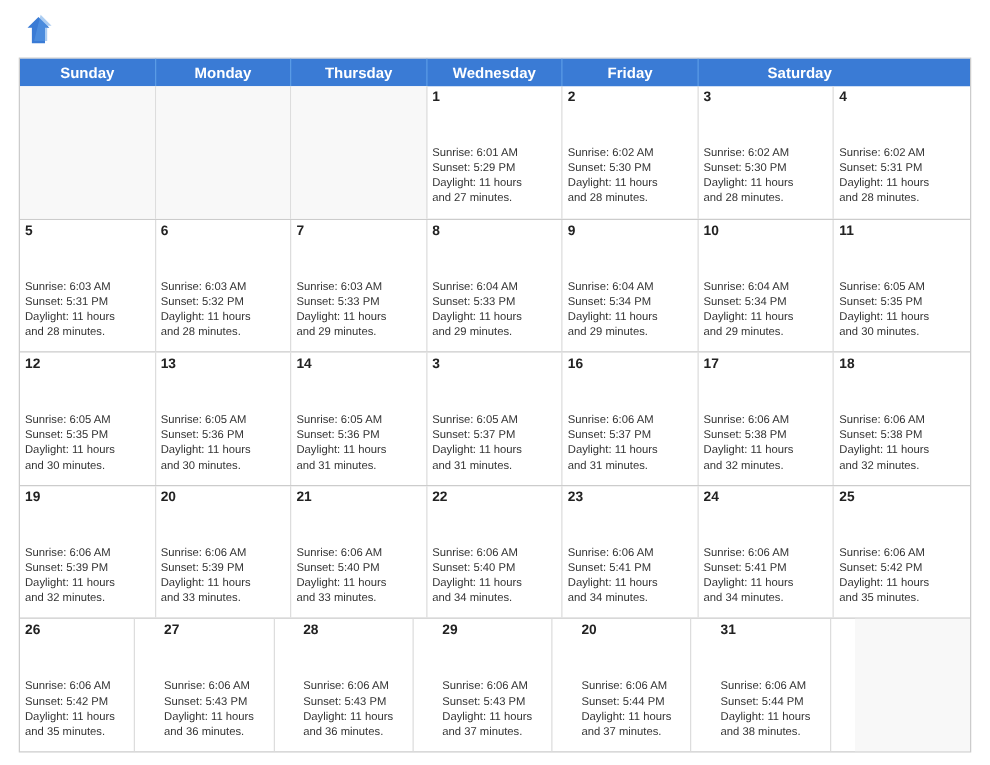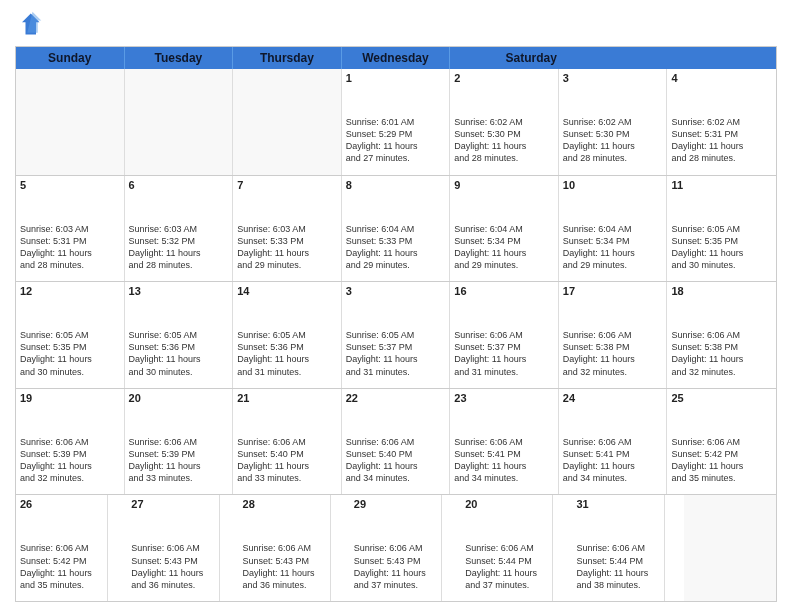--- a/index.html
+++ b/index.html
@@ -50,21 +50,21 @@
       display: flex;
       flex-direction: column;
       border: 1px solid #ccc;
     }
     .cal-header-row {
       display: grid;
       grid-template-columns: repeat(7, 1fr);
       background: #3a7bd5;
     }
     .cal-header-cell {
-      color: #0f172a;
+      color: #ffffff;
       font-size: 12px;
       font-weight: bold;
       text-align: center;
       padding: 4px 2px;
       border-right: 1px solid #5a9be5;
     }
     .cal-header-cell:last-child { border-right: none; text-align: right; }
     .cal-body {
       flex: 1;
       display: flex;
@@ -118,23 +118,24 @@
     </div>
     <div class="title-block">
       <div class="month-title"></div>
       <div class="subtitle"></div>
     </div>
   </div>
 
   <div class="calendar">
     <div class="cal-header-row">
     <div class="cal-header-cell">Sunday</div>
-        <div class="cal-header-cell">Tuesday</div>
+        <div class="cal-header-cell">Monday</div>
         <div class="cal-header-cell">Thursday</div>
         <div class="cal-header-cell">Wednesday</div>
+        <div class="cal-header-cell">Friday</div>
         <div class="cal-header-cell">Saturday</div>
       </div>
     <div class="cal-body">
     <div class="cal-week">
           <div class="cal-cell empty"></div>
           <div class="cal-cell empty"></div>
           <div class="cal-cell empty"></div>
           <div class="cal-cell">
             <div class="day-num">1</div>
             <div class="day-info" style="white-space: pre-line;">Sunrise: 6:01 AM

